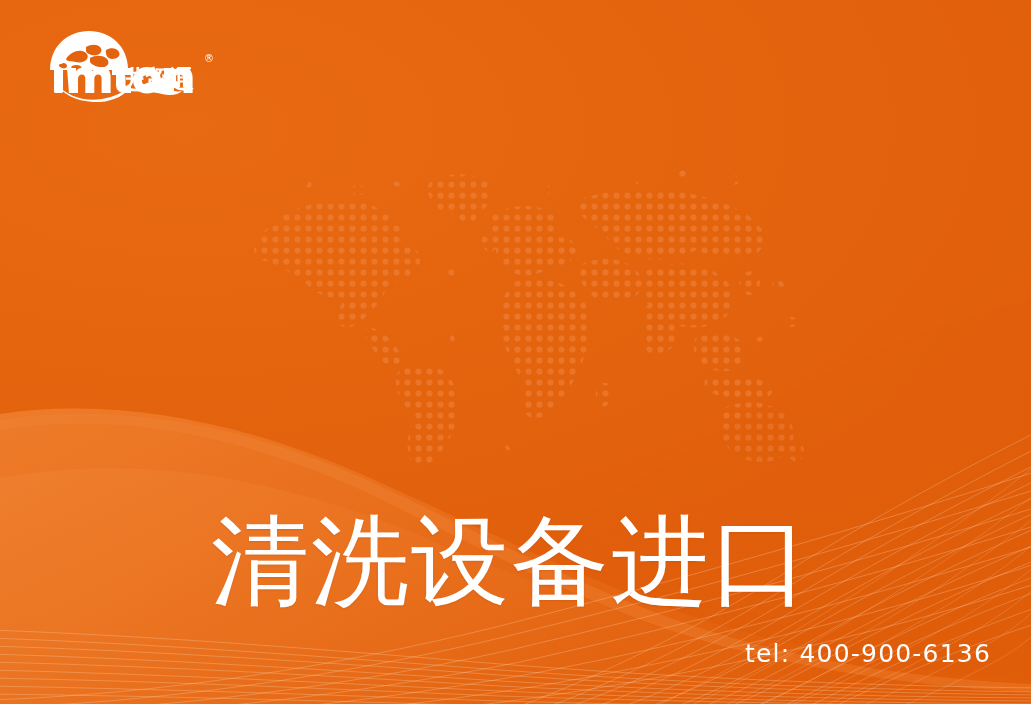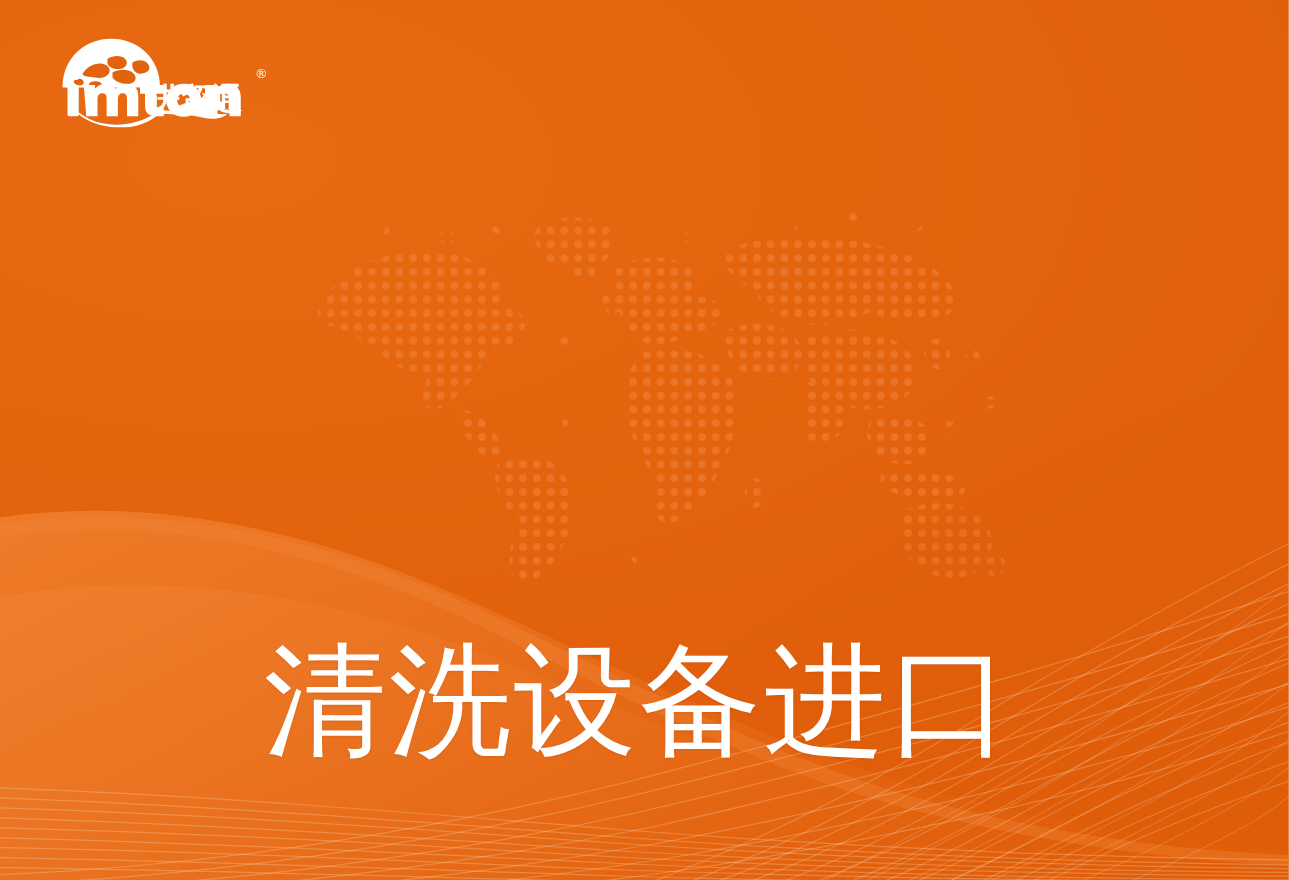--- a/index.html
+++ b/index.html
@@ -307,14 +307,15 @@
       <text x="152" y="62" fill="#ffffff" font-family="'DejaVu Sans','Liberation Sans',sans-serif" font-size="25" font-weight="700" text-anchor="end">进贸通</text>
       <text x="172" y="36" fill="#ffffff" font-family="'DejaVu Sans','Liberation Sans',sans-serif" font-size="10" text-anchor="end">®</text>
     </svg>
   </div>
 
   <div class="headline">
     <span class="hl-line">清洗设备进口</span>
     
   </div>
 
+  <div class="tel">tel: 400-900-6136</div>
 
 </div>
 
 </body></html>

